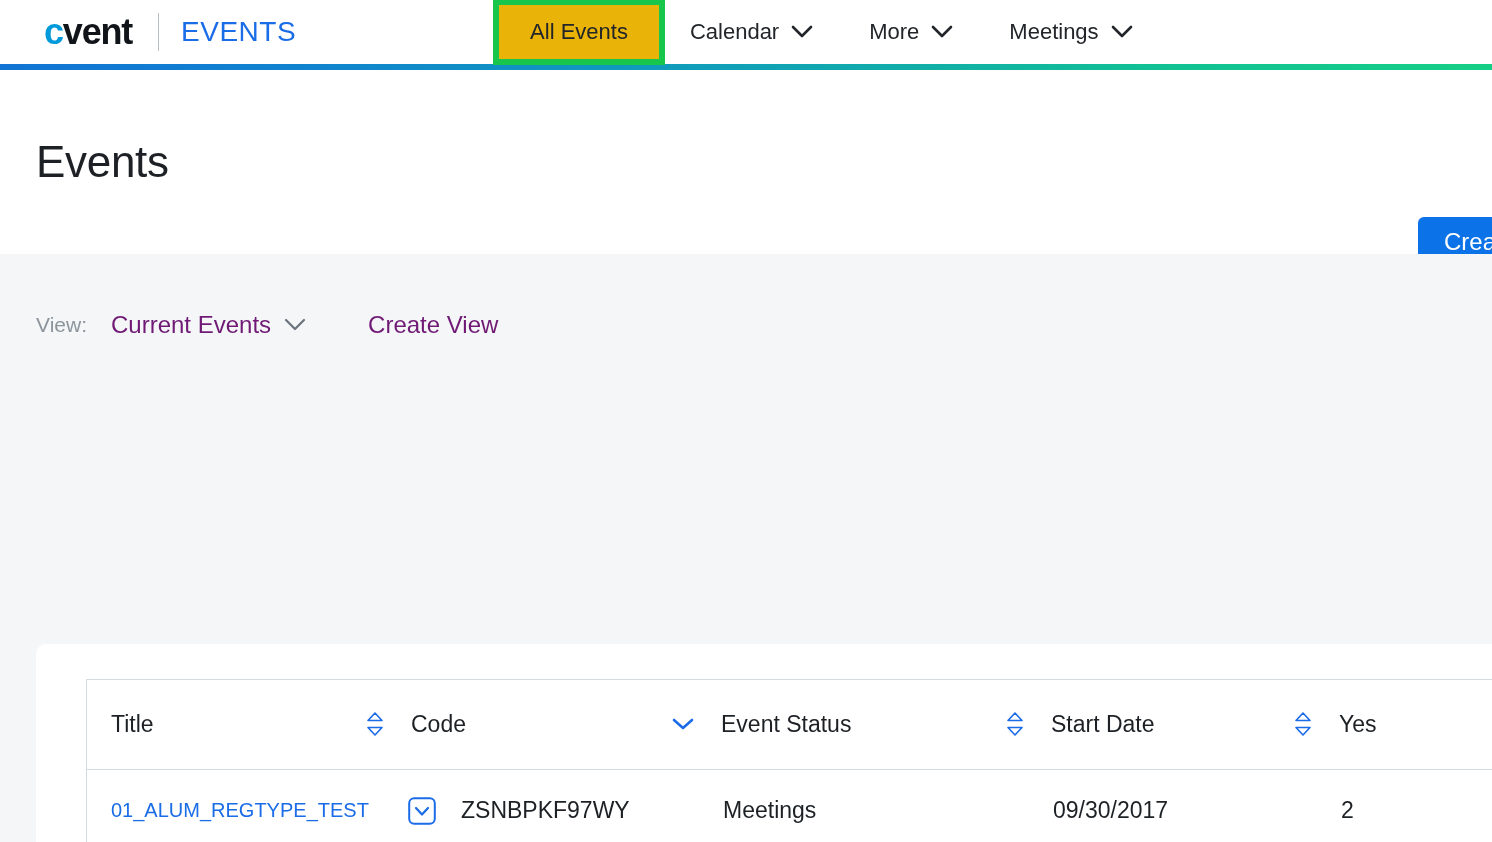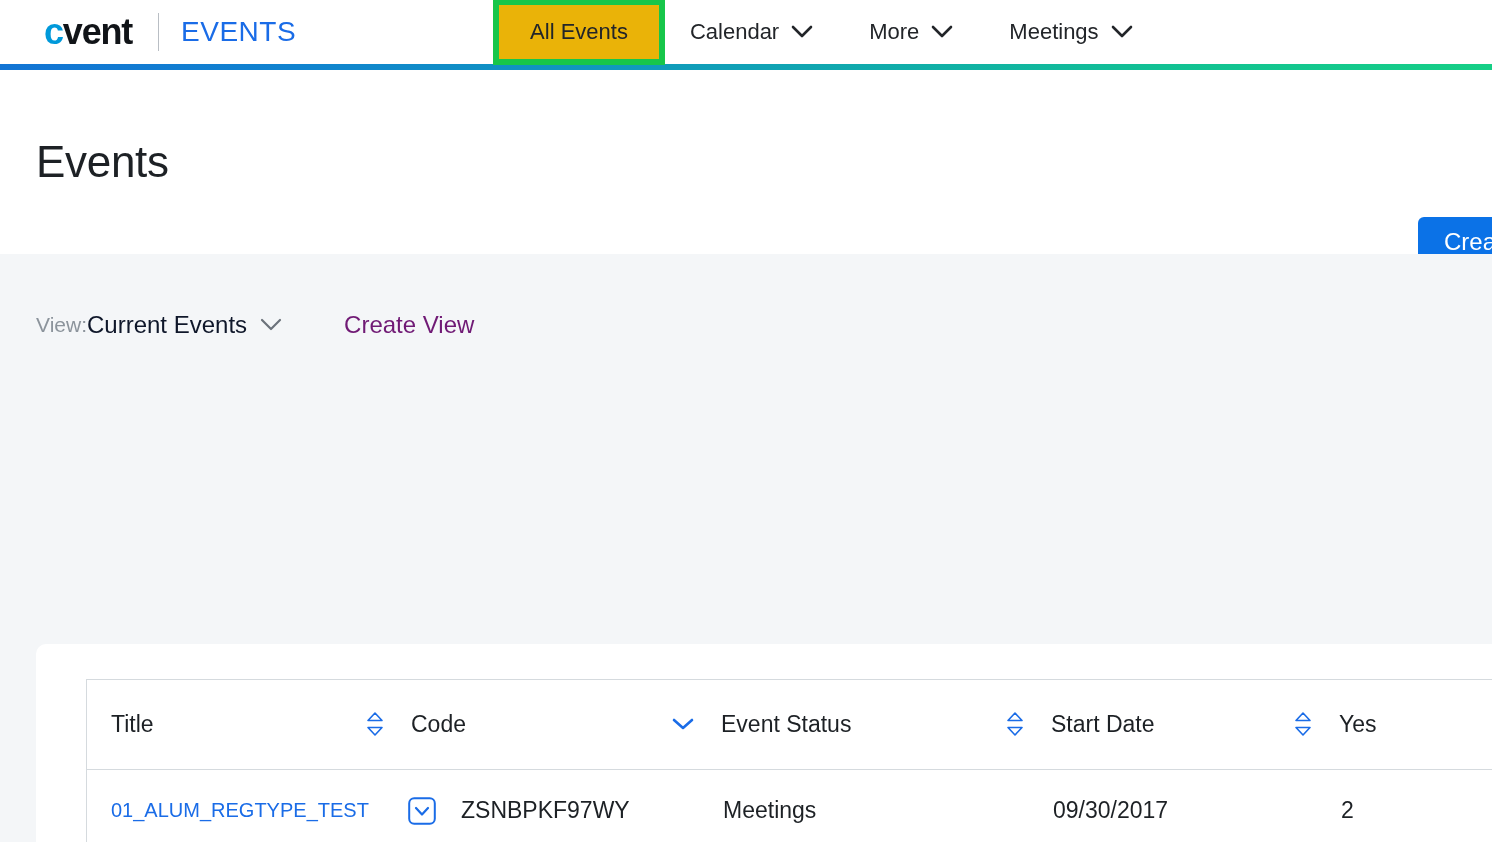--- a/index.html
+++ b/index.html
@@ -119,24 +119,25 @@
   .view-bar {
     display: flex;
     align-items: center;
     height: 142px;
     padding-left: 36px;
     gap: 0;
   }
   .view-label {
     font-size: 21px;
     color: #8c949c;
+    margin-right: 24px;
   }
   .view-select {
     font-size: 24px;
-    color: #0f172a;
+    color: #701a75;
     display: flex;
     align-items: center;
     gap: 13px;
     cursor: pointer;
     margin-right: 62px;
   }
   .create-view {
     font-size: 24px;
     color: #701a75;
     cursor: pointer;

